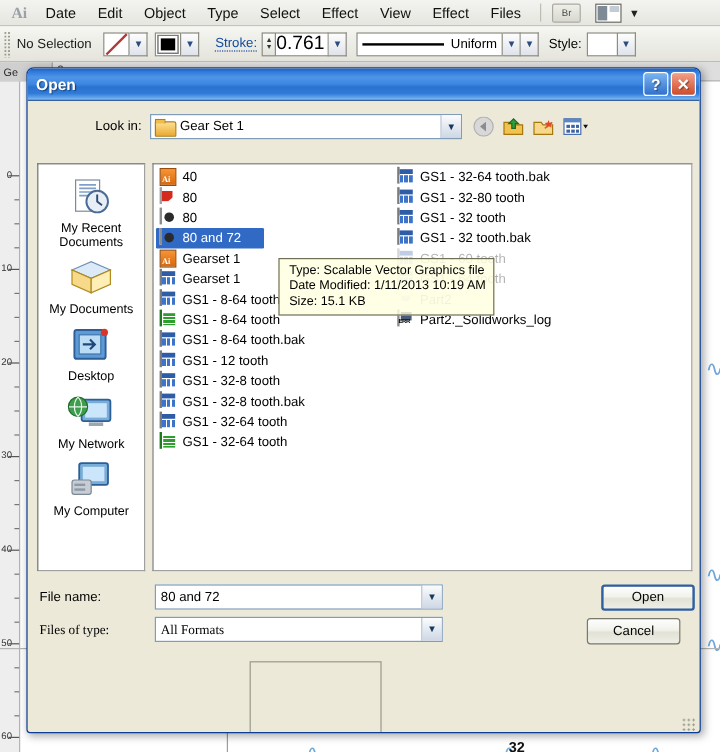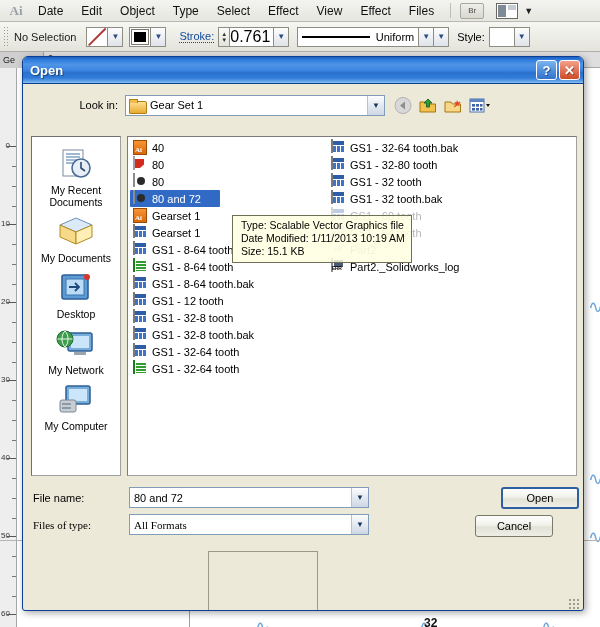--- a/index.html
+++ b/index.html
@@ -735,18 +735,18 @@
 
     <div class="fn-row" style="left:8px; top:430px;font-family:Liberation Serif, serif;">
       <div class="fn-lbl">Files of type:</div>
       <div class="fn-combo">
         <span>All Formats</span>
         <span style="margin-left:auto;width:17px;height:19px;background:linear-gradient(#fbfcfd,#cdd7e4);border-left:1px solid #b6c3d3;display:flex;align-items:center;justify-content:center;font-size:8px;color:#17385e;">▼</span>
       </div>
     </div>
 
     <div class="dlg-btn primary" style="left:478px; top:403px;">Open</div>
-    <div class="dlg-btn" style="left:452px; top:431px;">Cancel</div>
+    <div class="dlg-btn" style="left:466px; top:431px;">Cancel</div>
 
     <div class="preview-box"></div>
     <div class="resize-grip"></div>
   </div>
 </div>
 
 </body></html>

